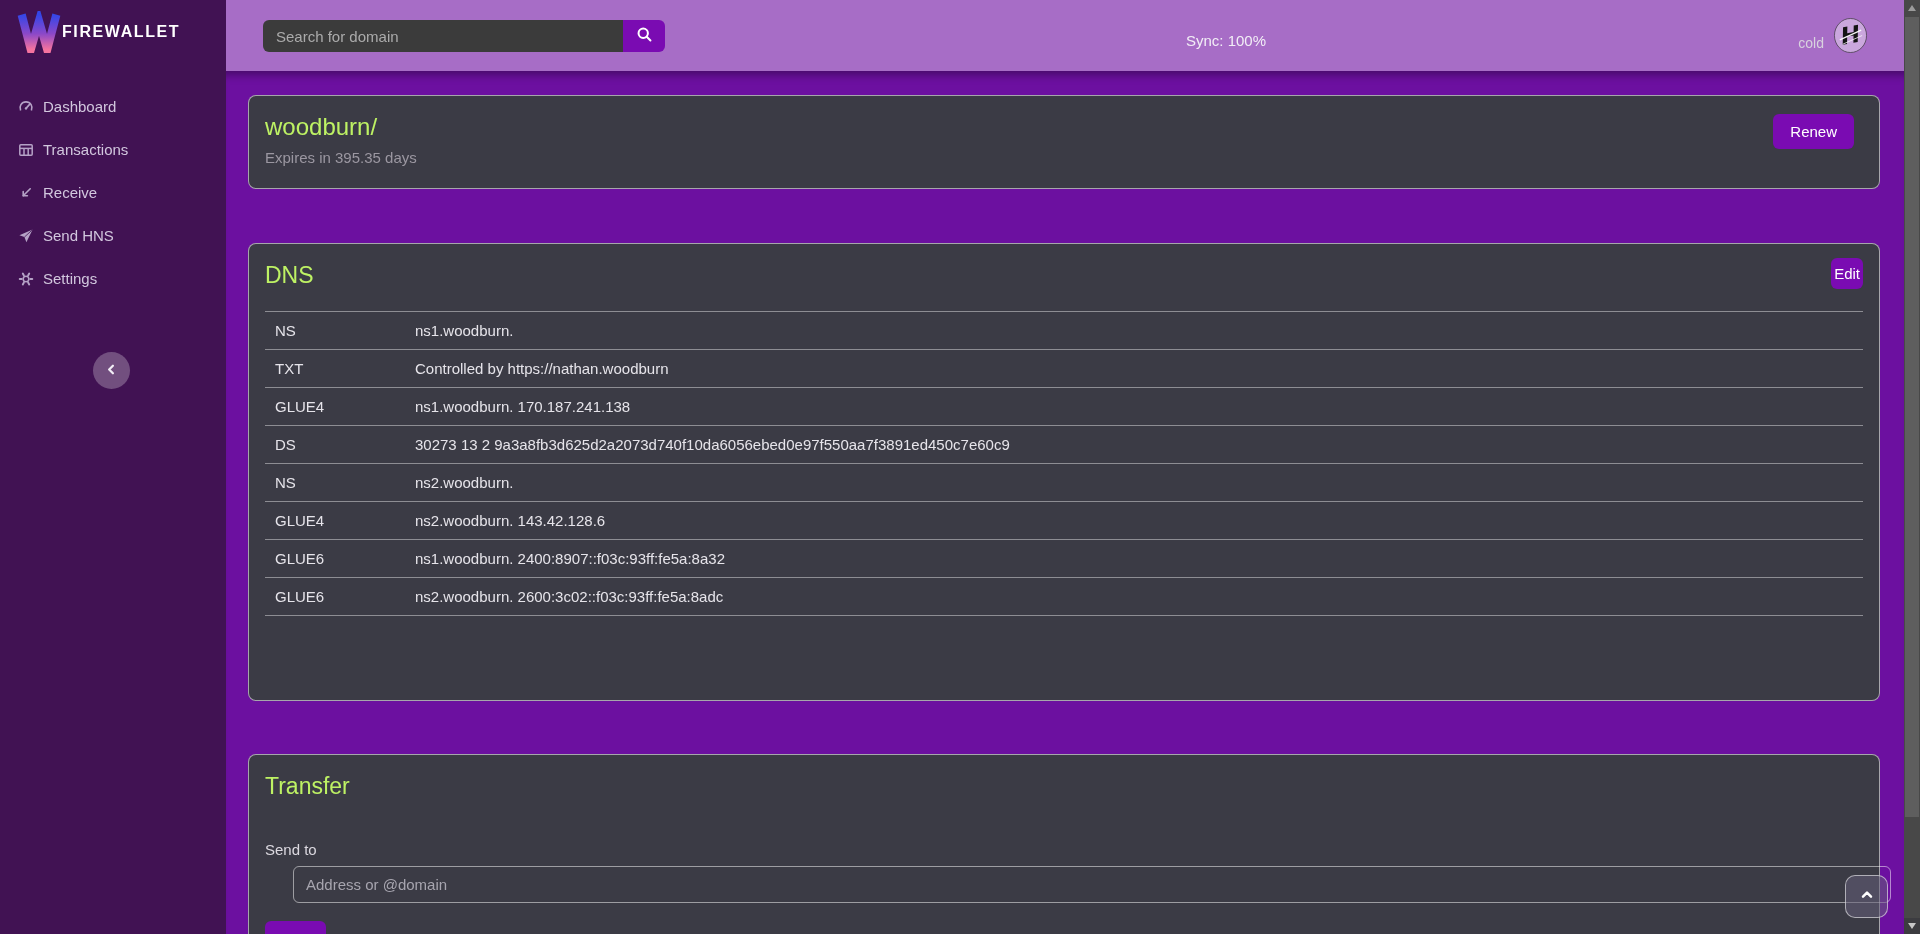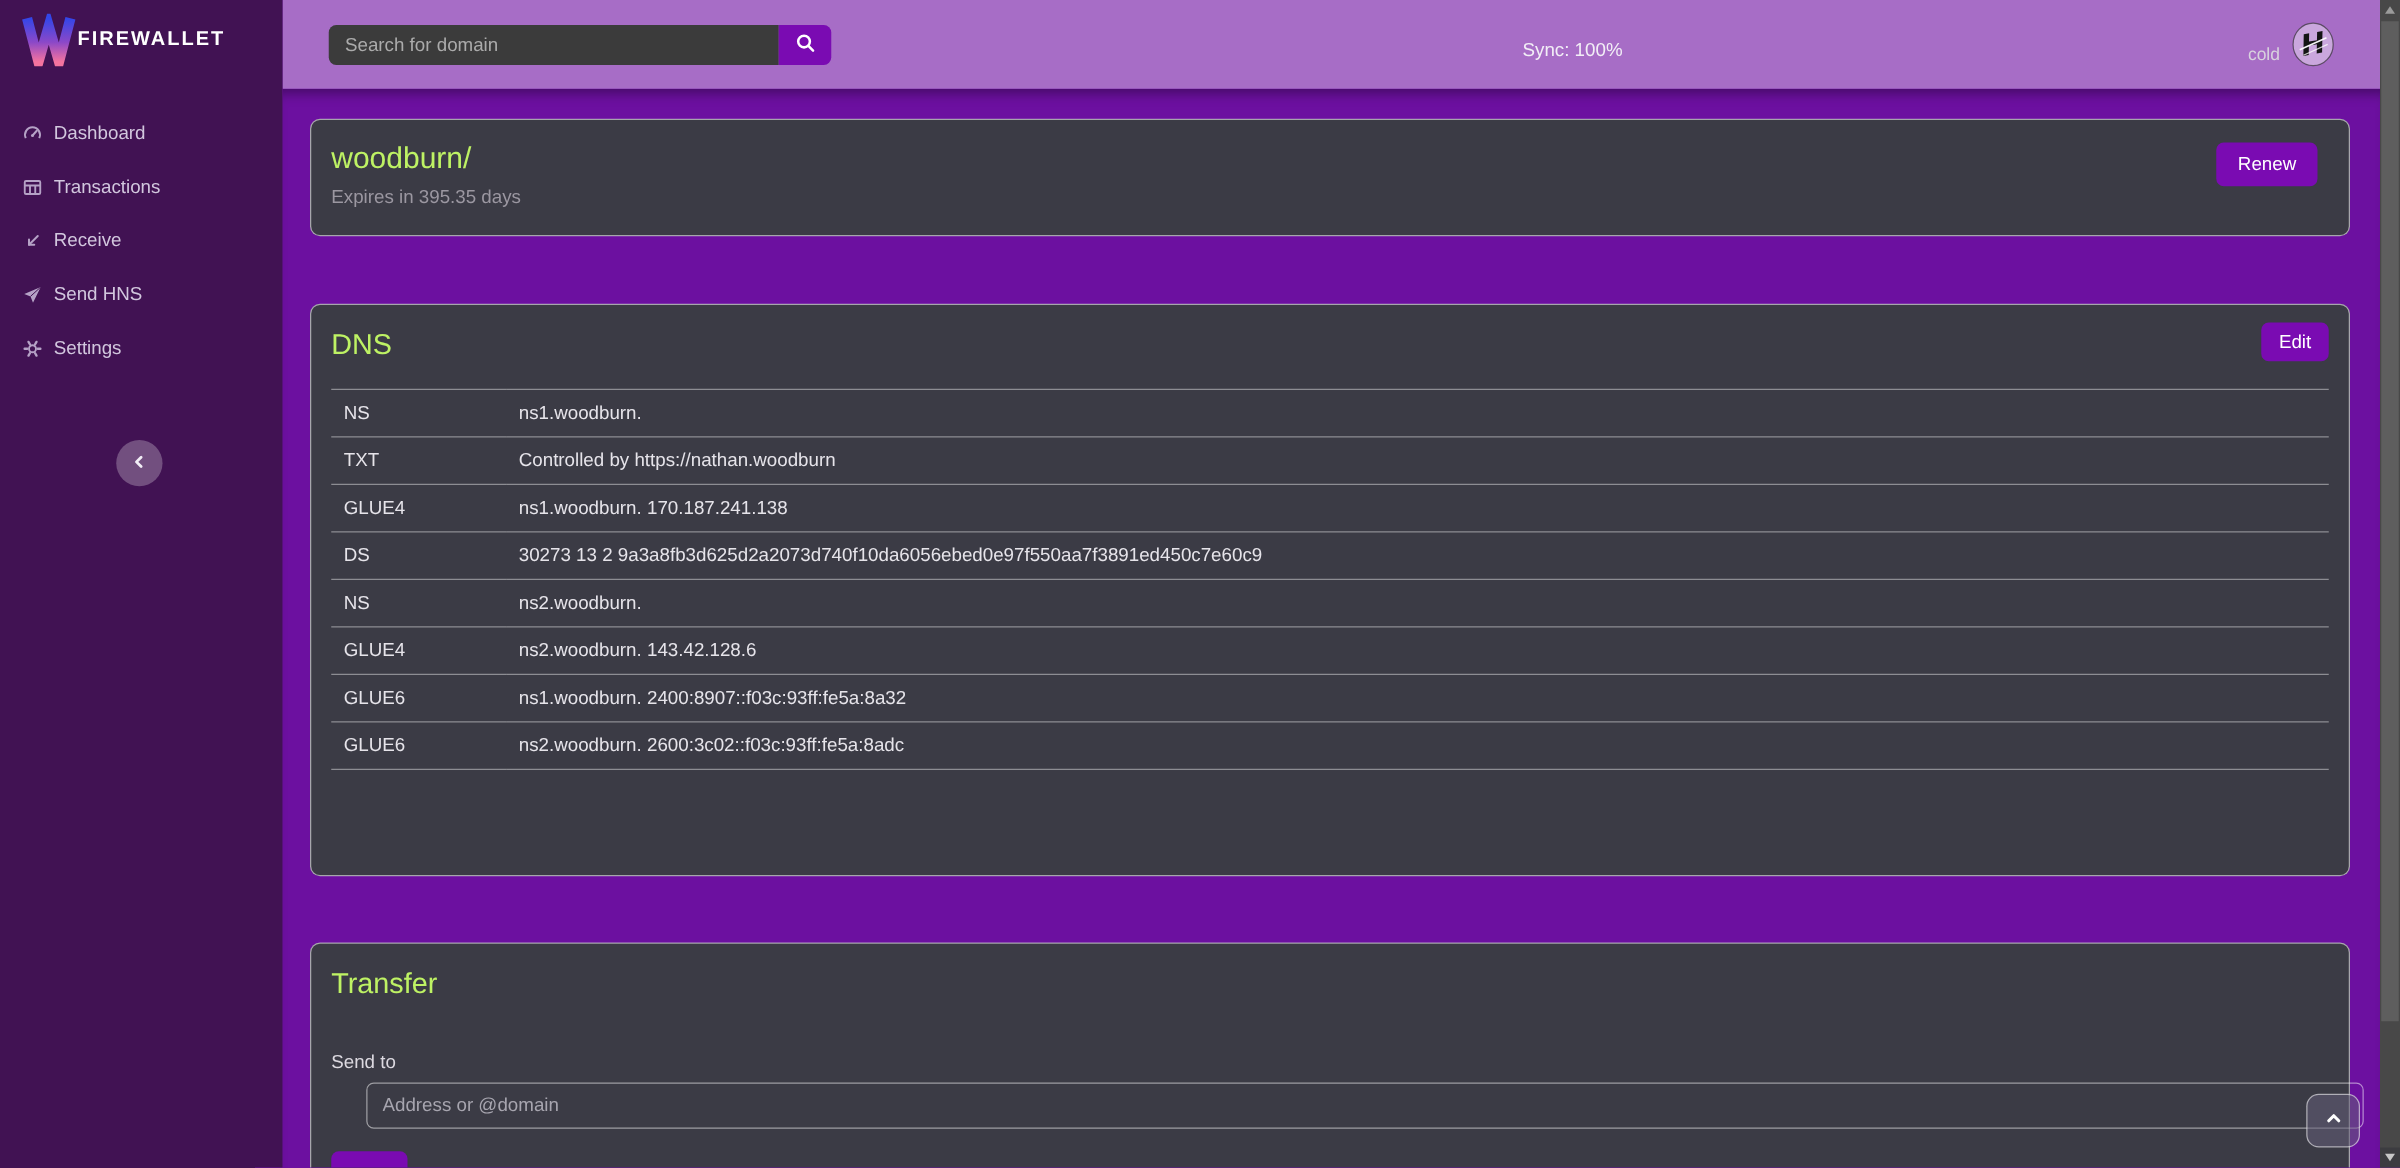--- a/index.html
+++ b/index.html
@@ -25,42 +25,42 @@
     background:#a76dc6; z-index:4; }
   .search-group { position:absolute; left:37px; top:20px; display:flex; height:32px; }
   .search-input { width:360px; height:32px; background:#3b3b3b; border:none;
     border-radius:6px 0 0 6px; padding:16px 13px; font-size:15px; color:#e6e6e6;
     font-family:inherit; outline:none; }
   .search-input::placeholder { color:#ababab; }
   .search-btn { width:42px; height:32px; background:#7a0bb2; border:none;
     border-radius:0 6px 6px 0; display:flex; align-items:center; justify-content:center;
     cursor:pointer; }
   .sync { position:absolute; left:960px; top:0; height:81px; display:flex;
-    align-items:center; color:#f2eef6; font-size:15px;margin-left:32px; }
+    align-items:center; color:#f2eef6; font-size:15px; }
   .wallet-box { position:absolute; right:36px; top:0; height:71px; display:flex;
     align-items:center; gap:9px; }
   .wallet-name { color:#d8d2de; font-size:14px;margin-top:14px; }
   .hns-badge { width:35px; height:37px; }
 
   
   .content { position:absolute; left:226px; top:71px; width:1678px; height:863px;
     background:#6c10a0; overflow:hidden;
     box-shadow:inset 0 10px 9px -6px rgba(0,0,0,0.35); }
   .card { background:#3b3b45; border:1px solid rgba(255,255,255,0.55);
     border-radius:8px; margin:0 24px 0 22px; position:relative; padding:14px 16px; }
   .card-title { color:#bef264; font-size:23px; font-weight:normal; line-height:34px; }
 
   .card-domain { margin-top:24px; height:94px; }
   .domain-title { font-size:24px; }
   .domain-expiry { color:#9b97a1; font-size:15px; line-height:20px; margin-top:4px; }
 
   .btn-purple { background:#7a0bb2; color:#ffffff; border:none; border-radius:6px;
     font-size:15px; font-family:inherit; cursor:pointer; }
   .renew-btn { position:absolute; top:18px; right:25px; padding:9px 17px; }
-  .edit-btn  { position:absolute; top:14px; right:16px; padding:7px 14px; }
+  .edit-btn  { position:absolute; top:14px; right:16px; padding:7px 3px; }
 
   .card-dns { margin-top:54px; height:458px; }
   .dns-table { width:100%; border-collapse:collapse; margin-top:19px;
     border-bottom:1px solid rgba(255,255,255,0.42); }
   .dns-table td { padding:10px; font-size:15px; color:#e6e4ea;
     border-top:1px solid rgba(255,255,255,0.42); }
   .dns-table td.rec-type { width:140px; }
 
   .card-transfer { margin-top:53px; height:240px; }
   .sendto-label { color:#dcd9e0; font-size:15px; line-height:17px; margin-top:38px; }

